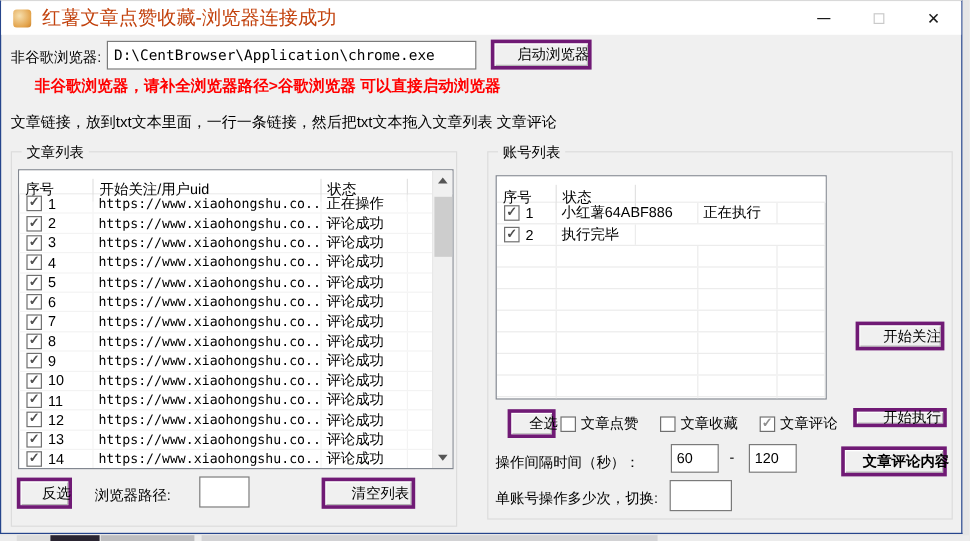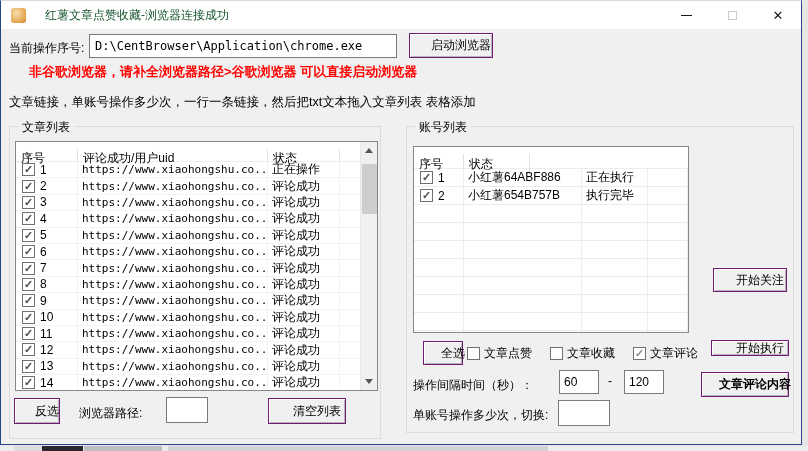--- a/index.html
+++ b/index.html
@@ -12,35 +12,35 @@
   }
   .window {
     position:absolute; left:0; top:0; width:802px; height:445px;
     background:#f0f0f0;
     border:1px solid #26458c; border-top:1px solid #d9d9d9;
   }
   
   .titlebar { position:absolute; left:0; top:0; right:0; height:28px; background:#fff; display:flex; align-items:center; }
   .app-icon { width:15px; height:15px; margin-left:10px; border-radius:3px;
     background: radial-gradient(circle at 35% 35%, #f6dfae, #e3a34b 70%, #c97f2a); }
-  .title-text { margin-left:19px; font-size:12px; color:#14532d; }
+  .title-text { margin-left:9px; font-size:16px; color:#c2410c; }
   .caption-btns { position:absolute; right:0; top:0; height:28px; display:flex; }
   .cap-btn { width:46px; height:28px; display:flex; align-items:center; justify-content:center; }
   .glyph-min { width:11px; height:1px; background:#1a1a1a; }
   .glyph-max { width:9px; height:9px; border:1px solid #cacaca; background:#fff; }
   .glyph-close { font-size:13px; color:#1a1a1a; line-height:1; }
   
   .lbl { position:absolute; white-space:nowrap; }
   .tb-input {
     position:absolute; left:88px; top:33px; width:308px; height:24px;
     border:1px solid #7a7a7a; background:#fff; padding:0 5px;
     font-family:"DejaVu Sans Mono", monospace; font-size:12px; outline:none;
   }
   .btn {
-    position:absolute; background:#f0f0f0; border:1px solid #701a75;
+    position:absolute; background:#f0f0f0; border:3px solid #701a75;
     box-shadow: inset 1px 1px 0 #ffffff, inset -1px -1px 0 #b5b5b5;
     display:flex; align-items:center; justify-content:center;
     font-size:12px; cursor:default; white-space:nowrap;padding-left:20px;
   }
   .warning { position:absolute; left:28px; top:62px; font-weight:bold; font-size:13px; }
   .instruction { position:absolute; left:8px; top:93px; font-size:12.5px; }
   
   .groupbox { position:absolute; border:1px solid #dcdcdc; }
   .gb-label { position:absolute; top:-8px; left:8px; background:#f0f0f0; padding:0 4px; font-size:12px; }
   
@@ -96,35 +96,35 @@
         </div>
       <div class="cap-btn">
           <div class="glyph-max"></div>
         </div>
       <div class="cap-btn">
           <div class="glyph-close">✕</div>
         </div>
     </div>
   </div>
 
-  <div class="lbl" style="left:8px; top:39px;">当前操作序号:</div>
+  <div class="lbl" style="left:8px; top:39px;">非谷歌浏览器:</div>
   <input class="tb-input" type="text" value="D:\CentBrowser\Application\chrome.exe" style="">
   <div class="btn" style="left:408px; top:32px; width:84px; height:25px;">启动浏览器</div>
 
   <div class="warning" id="warning-text" style="color: rgb(255, 0, 0);">非谷歌浏览器，请补全浏览器路径&gt;谷歌浏览器 可以直接启动浏览器</div>
-  <div class="instruction">文章链接，单账号操作多少次，一行一条链接，然后把txt文本拖入文章列表 表格添加</div>
+  <div class="instruction">文章链接，放到txt文本里面，一行一条链接，然后把txt文本拖入文章列表 文章评论</div>
 
   <div class="groupbox" style="left:8px; top:125px; width:372px; height:313px;">
     <span class="gb-label">文章列表</span>
   </div>
 
   <div class="table" id="article-table">
     <div class="thead">
       <div class="th a-c1">序号</div>
-      <div class="th a-c2">评论成功/用户uid</div>
+      <div class="th a-c2">开始关注/用户uid</div>
       <div class="th a-c3">状态</div>
       <div class="th a-c4"></div>
     </div>
     <div style="position:absolute; left:0; top:20px; right:17px; bottom:0; overflow:hidden;">
         <div class="trow">
           <div class="cell a-c1">
             <span class="cb">
               <span class="chk">✓</span>
             </span>
             <span class="idx">1</span>
@@ -315,21 +315,20 @@
           <div class="cell b-c3">正在执行</div>
           <div class="cell b-c4"></div>
         </div>
         <div class="trow">
           <div class="cell b-c1">
             <span class="cb">
               <span class="chk">✓</span>
             </span>
             <span class="idx">2</span>
           </div>
-          <div class="cell b-c2">小红薯654B757B</div>
           <div class="cell b-c3">执行完毕</div>
           <div class="cell b-c4"></div>
         </div>
         <div class="trow">
           <div class="cell b-c1"></div>
           <div class="cell b-c2"></div>
           <div class="cell b-c3"></div>
           <div class="cell b-c4"></div>
         </div>
         <div class="trow">

